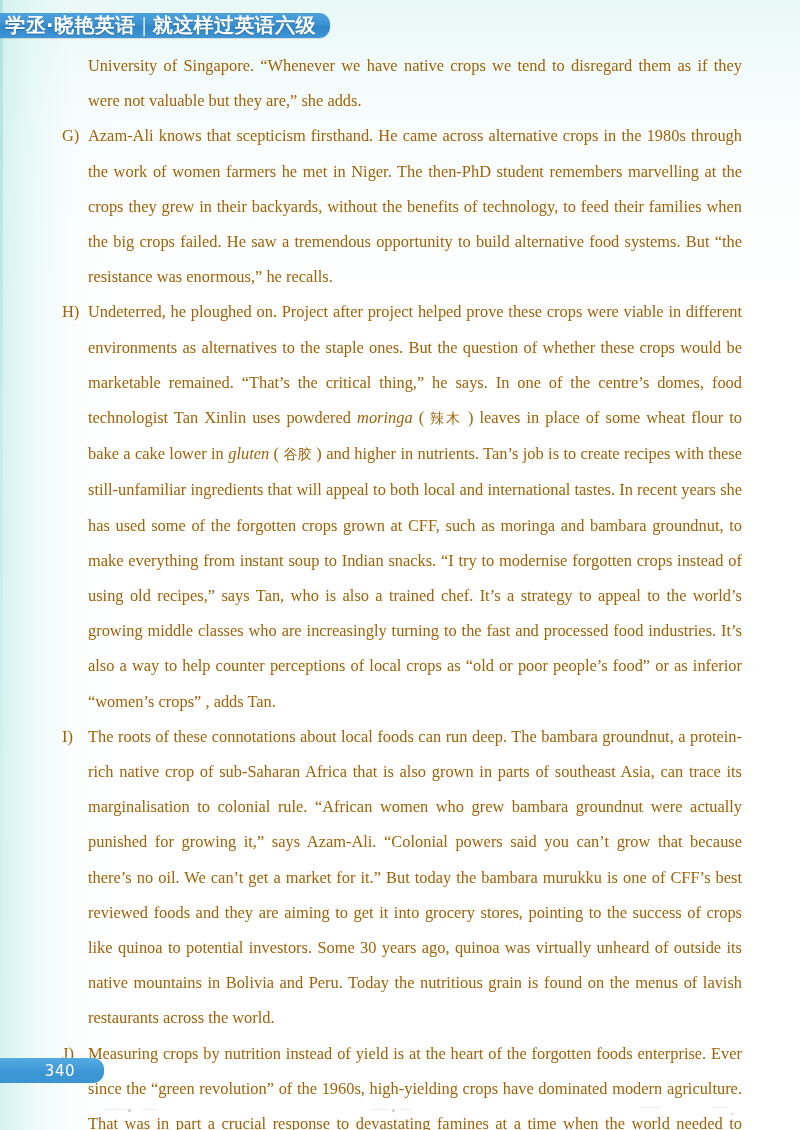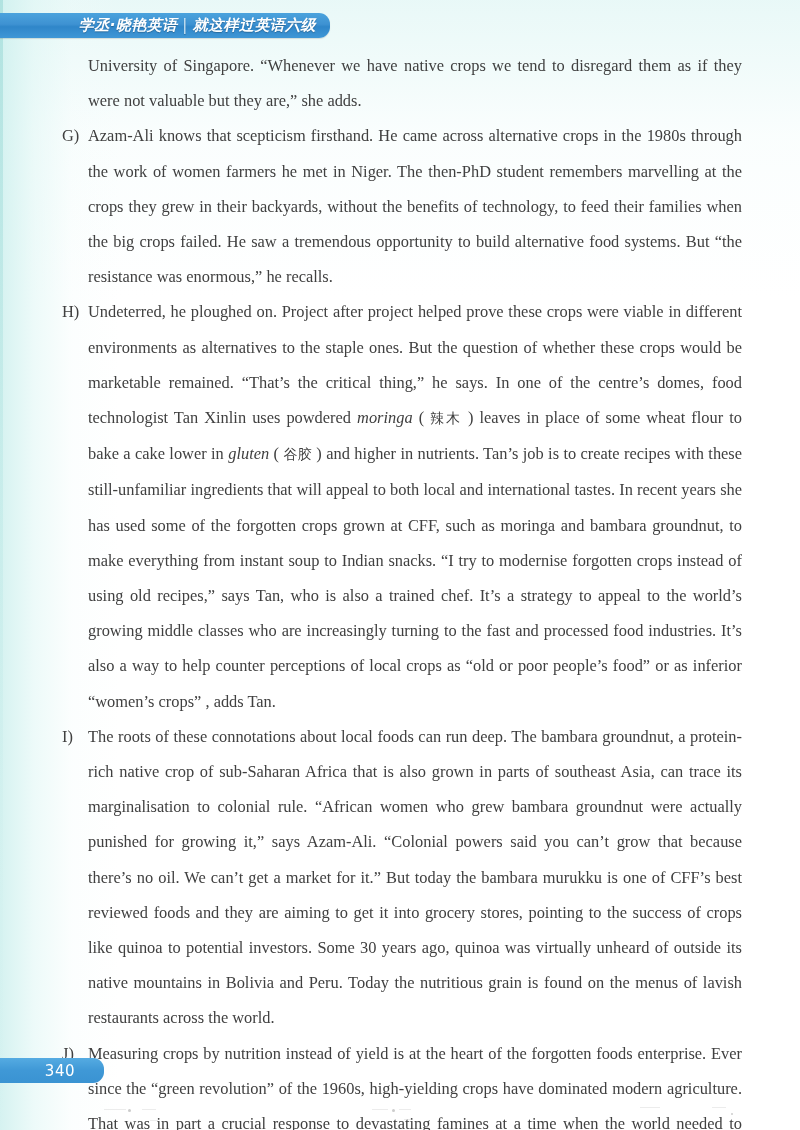--- a/index.html
+++ b/index.html
@@ -66,47 +66,46 @@
     box-shadow: 0 1px 1px rgba(0,0,0,0.12);
     display: flex;
     align-items: center;
     justify-content: flex-end;
     padding-right: 14px;
     box-sizing: border-box;
   }
   .header-banner-text {
     color: #ffffff;
     font-family: "DejaVu Sans", "Liberation Sans", sans-serif;
-    font-size: 15px;
+    font-size: 20px;
     font-weight: bold;
     letter-spacing: 0.4px;
     white-space: nowrap;
     text-shadow: 0 1px 1px rgba(0,0,0,0.25);
-    font-style: italic;
   }
   .banner-sep {
     display: inline-block;
     margin: 0 5px;
     color: #cfe8f8;
     font-weight: normal;
   }
 
   
   .content {
     position: absolute;
     left: 62px;
     top: 48px;
     width: 680px;
   }
   .para {
     display: flex;
     align-items: flex-start;
     font-size: 16.4px;
     line-height: 35.2px;
-    color: #404040;
+    color: #a16207;
     margin: 0 0 0 0;
   }
   .para-label {
     width: 26px;
     flex: 0 0 26px;
     text-align: left;
     white-space: nowrap;
   }
   .para-body {
     flex: 1 1 auto;

